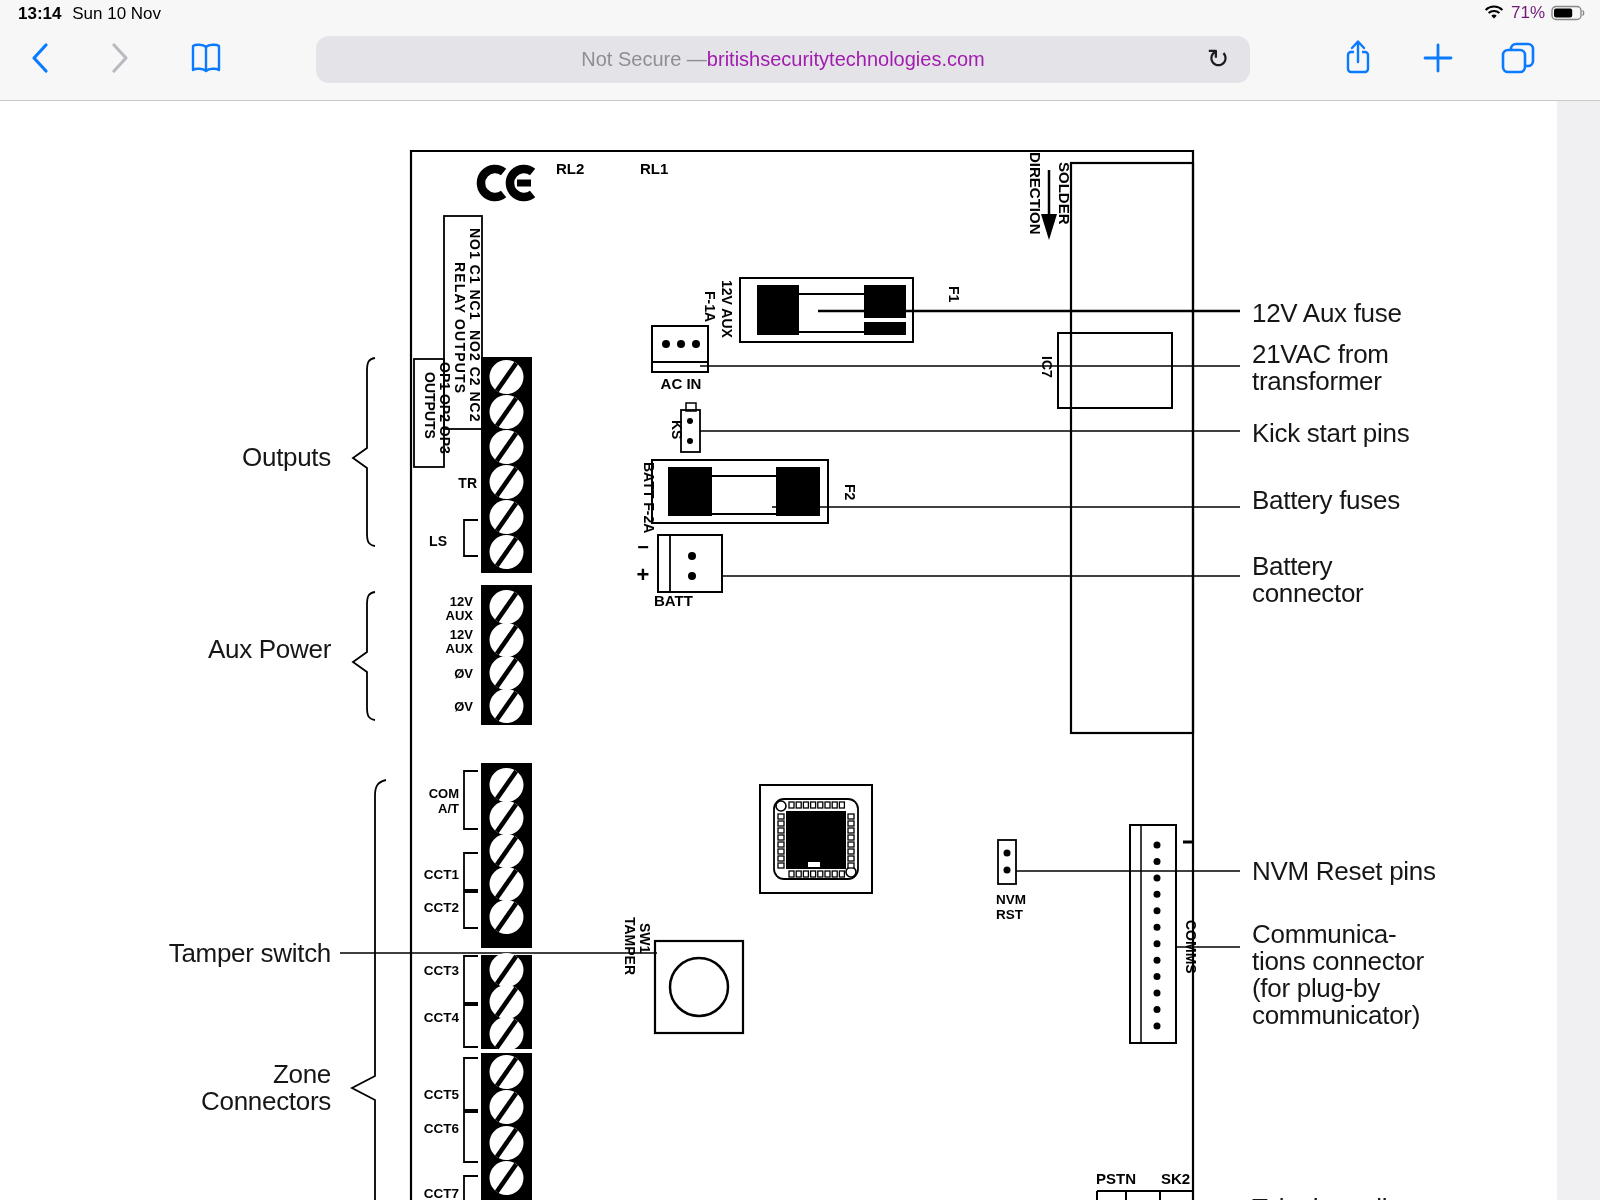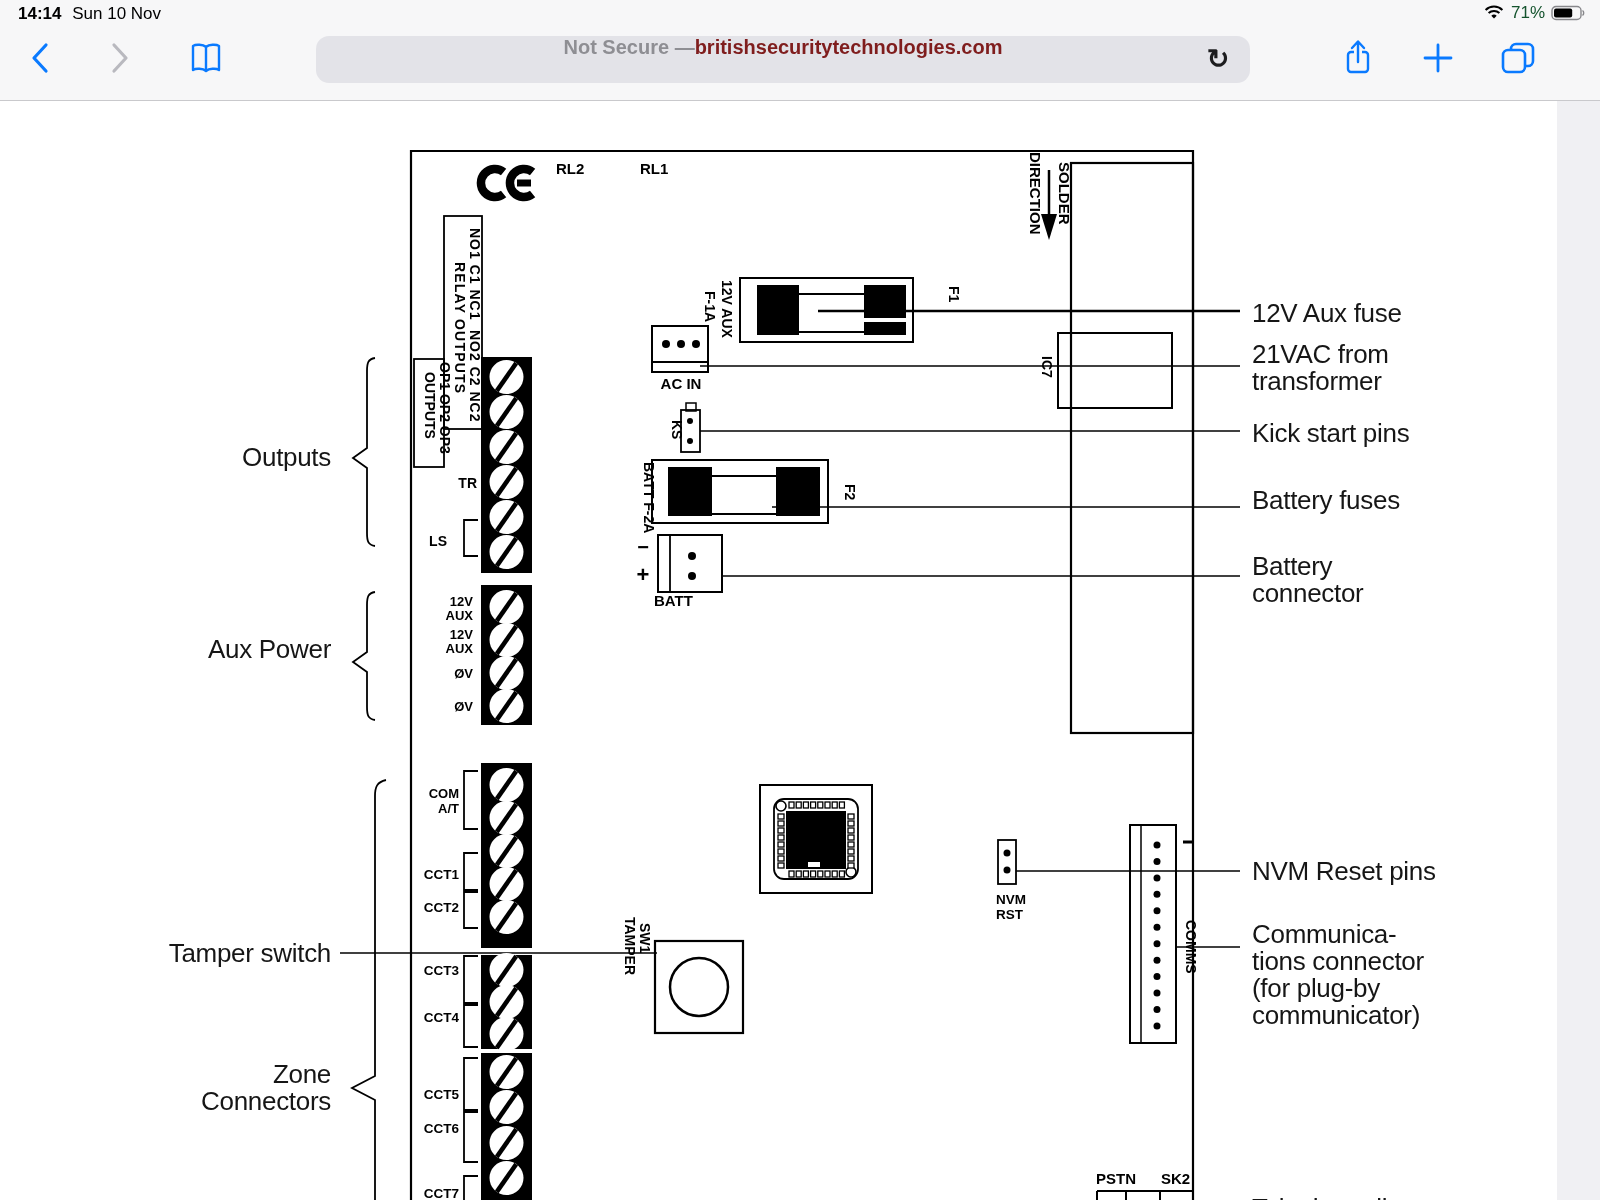--- a/index.html
+++ b/index.html
@@ -6,27 +6,27 @@
     font-family:"Liberation Sans",sans-serif;-webkit-font-smoothing:antialiased;}
   #viewport{position:relative;width:1600px;height:1200px;overflow:hidden;}
   
   #chrome{position:absolute;left:0;top:0;width:1600px;height:100px;background:#f7f7f8;z-index:5;
     border-bottom:1px solid #c9c9cc;}
   #statusbar{position:absolute;left:0;top:0;width:1600px;height:28px;}
   .sb-left{position:absolute;left:18px;top:4px;font-size:17px;color:#000;}
   .sb-time{font-weight:700;}
   .sb-date{margin-left:6px;font-weight:400;}
   .sb-right{position:absolute;right:14px;top:3px;display:flex;align-items:center;gap:6px;}
-  .sb-batt-pct{font-size:17px;color:#14532d;}
+  .sb-batt-pct{font-size:17px;color:#701a75;}
   #toolbar{position:absolute;left:0;top:28px;width:1600px;height:71px;}
   .tb-icon{position:absolute;top:6px;width:44px;height:48px;display:flex;align-items:center;justify-content:center;}
   #urlpill{position:absolute;left:316px;top:8px;width:934px;height:47px;background:#e3e3e8;border-radius:13px;
-    display:flex;justify-content:center;font-size:20px;font-weight:bold;}
+    display:flex;align-items:center;justify-content:center;font-size:20px;}
   #urlpill .insecure{color:#8e8e93;}
-  #urlpill .domain{color:#7f1d1d;}
+  #urlpill .domain{color:#a21caf;}
   #reload{position:absolute;right:14px;top:5px;font-size:27px;color:#1c1c1e;line-height:36px;
     width:36px;text-align:center;cursor:default;}
   
   #pagebg{position:absolute;left:0;top:100px;width:1557px;height:1100px;background:#ffffff;z-index:0;}
   #pagemargin{position:absolute;left:1557px;top:100px;width:43px;height:1100px;background:#f0f0f3;z-index:1;}
   #diag{position:absolute;left:0;top:0;z-index:2;}
   svg text{font-family:"Liberation Sans",sans-serif;}
 </style>
 </head>
 <body>
@@ -263,21 +263,21 @@
       <text x="331" y="658" font-size="26" fill="#161616" text-anchor="end" letter-spacing="-0.3">Aux Power</text>
       <text x="331" y="962" font-size="26" fill="#161616" text-anchor="end" letter-spacing="-0.3">Tamper switch</text>
       <text x="331" y="1083" font-size="26" fill="#161616" text-anchor="end" letter-spacing="-0.3">Zone</text>
       <text x="331" y="1110" font-size="26" fill="#161616" text-anchor="end" letter-spacing="-0.3">Connectors</text>
       <text x="1252" y="1217" font-size="26" fill="#161616" text-anchor="start" letter-spacing="-0.3">Telephone line</text>
     </svg>
 
   <div id="chrome">
     <div id="statusbar">
       <div class="sb-left">
-        <span class="sb-time">14:14</span>
+        <span class="sb-time">13:14</span>
         <span class="sb-date">Sun 10 Nov</span>
       </div>
       <div class="sb-right">
         <svg width="22" height="16" viewBox="0 0 22 16">
           <path d="M11,13.6 L8.3,10.7 a4.1,4.1 0 0 1 5.4,0 Z" fill="#000"></path>
           <path d="M5.6,8 a8,8 0 0 1 10.8,0" fill="none" stroke="#000" stroke-width="2"></path>
           <path d="M2.6,4.9 a12.3,12.3 0 0 1 16.8,0" fill="none" stroke="#000" stroke-width="2"></path>
         </svg>
         <span class="sb-batt-pct">71%</span>
         <svg width="35" height="16" viewBox="0 0 35 16">

